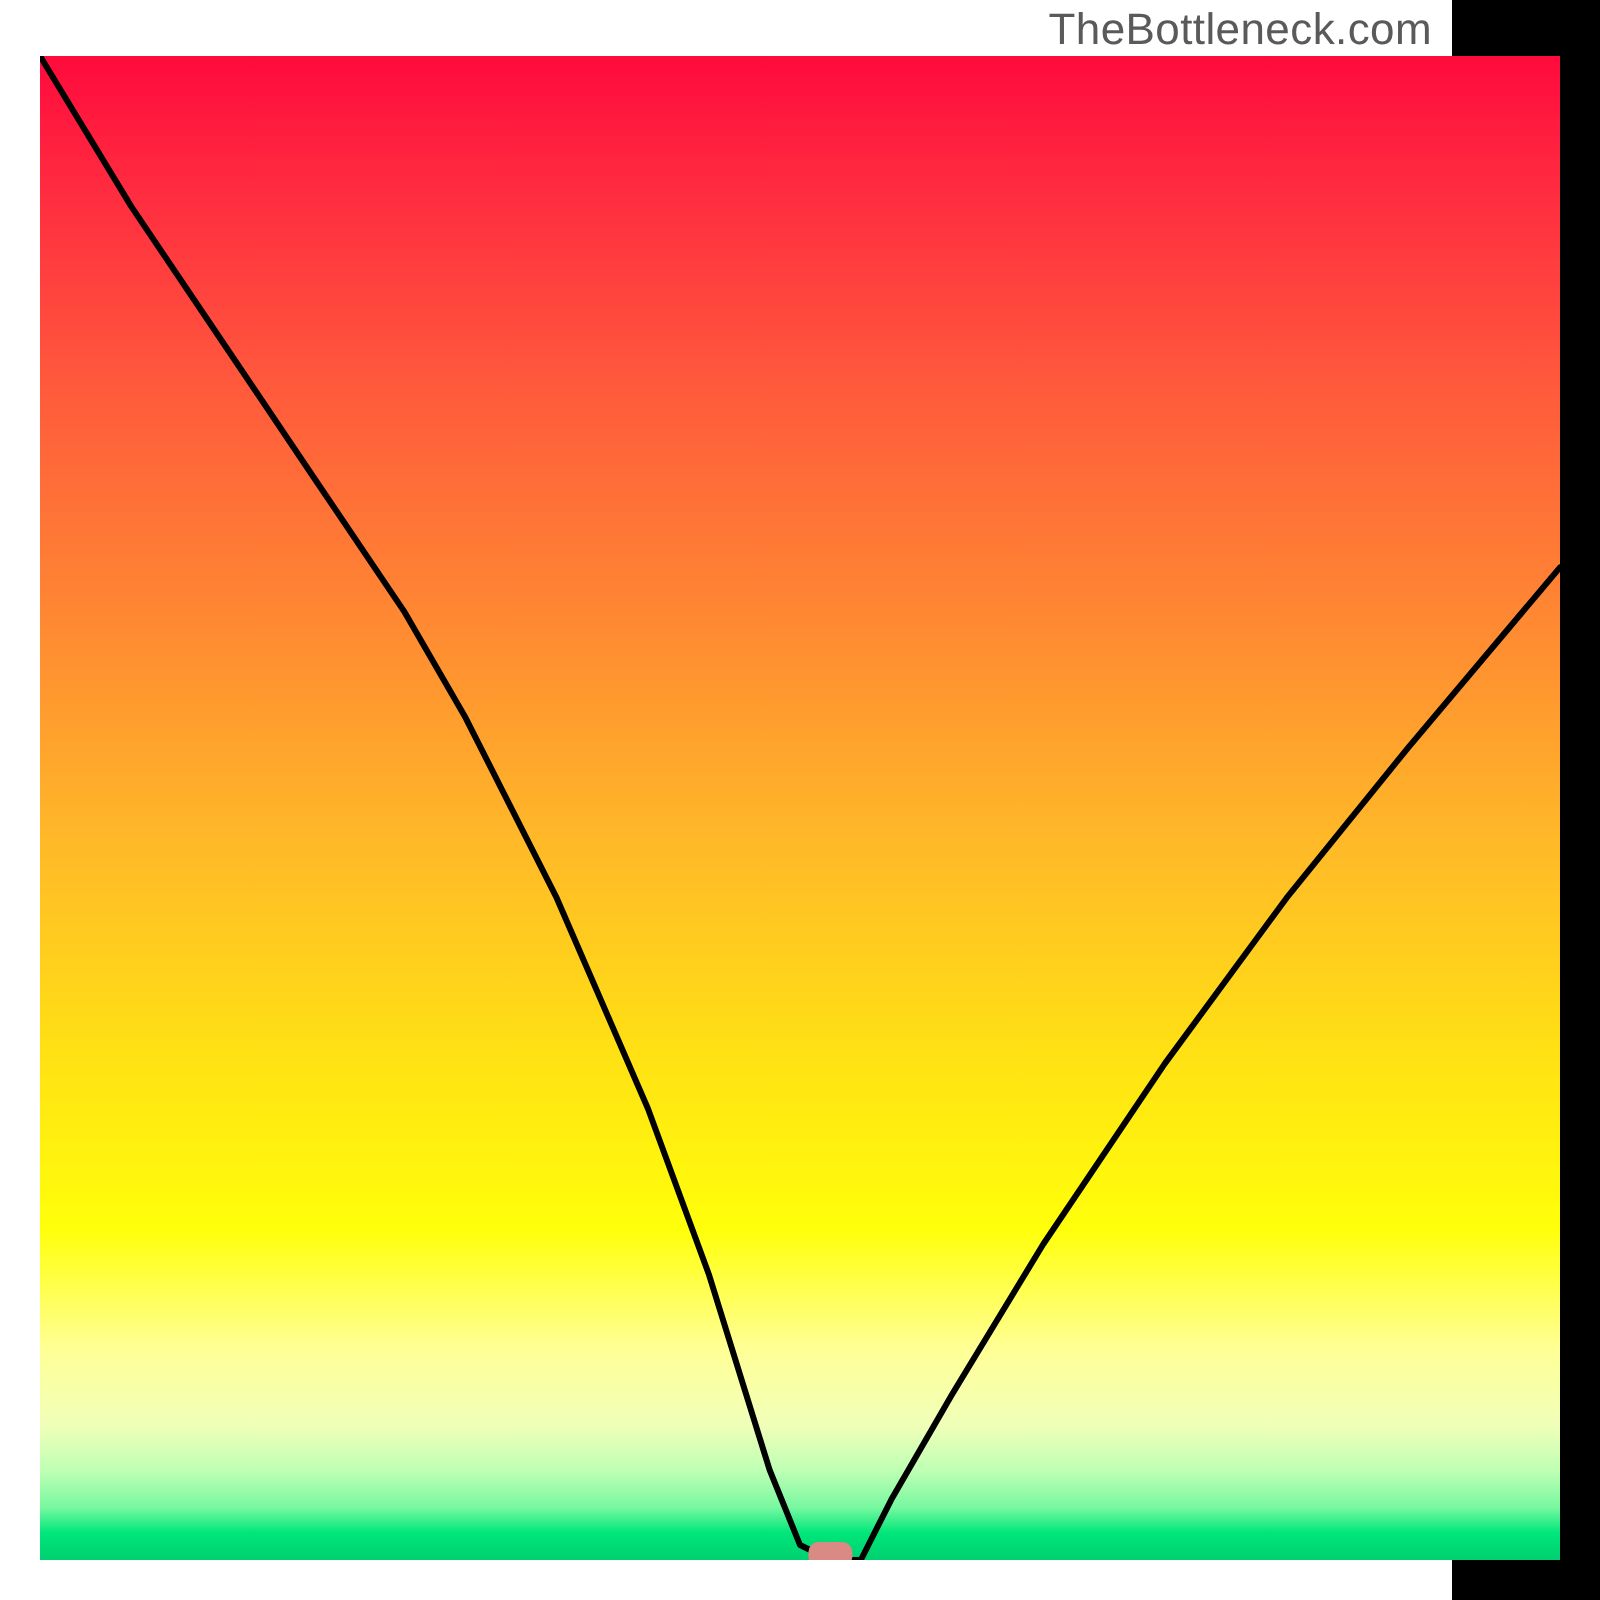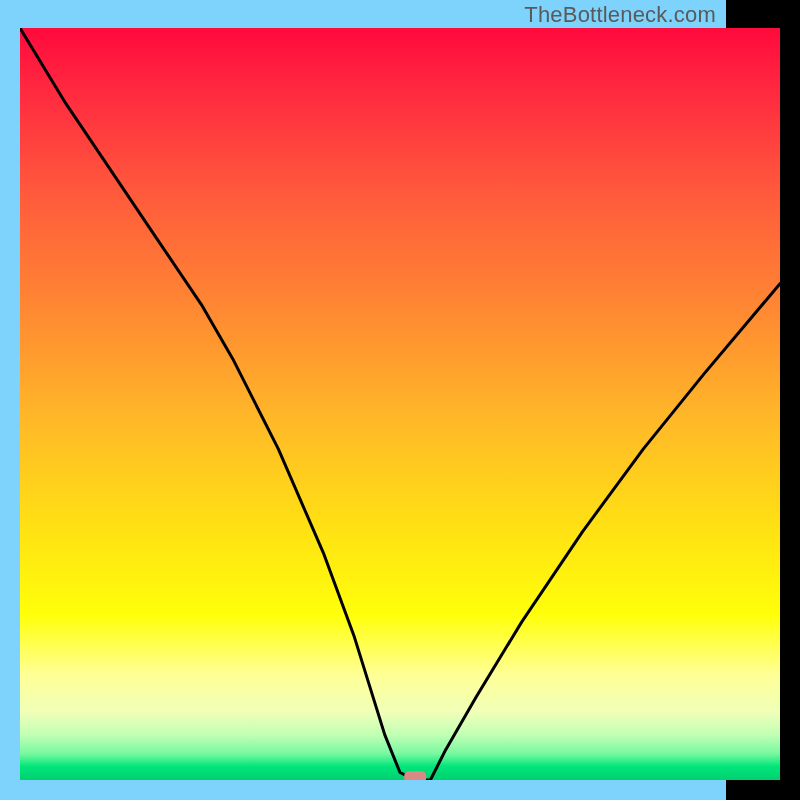--- a/index.html
+++ b/index.html
@@ -8,21 +8,21 @@
     width: 800px;
     height: 800px;
     background: #000;
     font-family: Arial, Helvetica, sans-serif;
     overflow: hidden;
   }
   .frame {
     position: relative;
     width: 726px;
     height: 800px;
-    background: #7dd3fc;
+    background: #ffffff;
     text-decoration: underline;
   }
   .watermark {
     position: absolute;
     top: 2px;
     right: 10px;
     color: #5a5a5a;
     font-size: 22px;
     font-weight: 500;
     letter-spacing: 0.2px;

